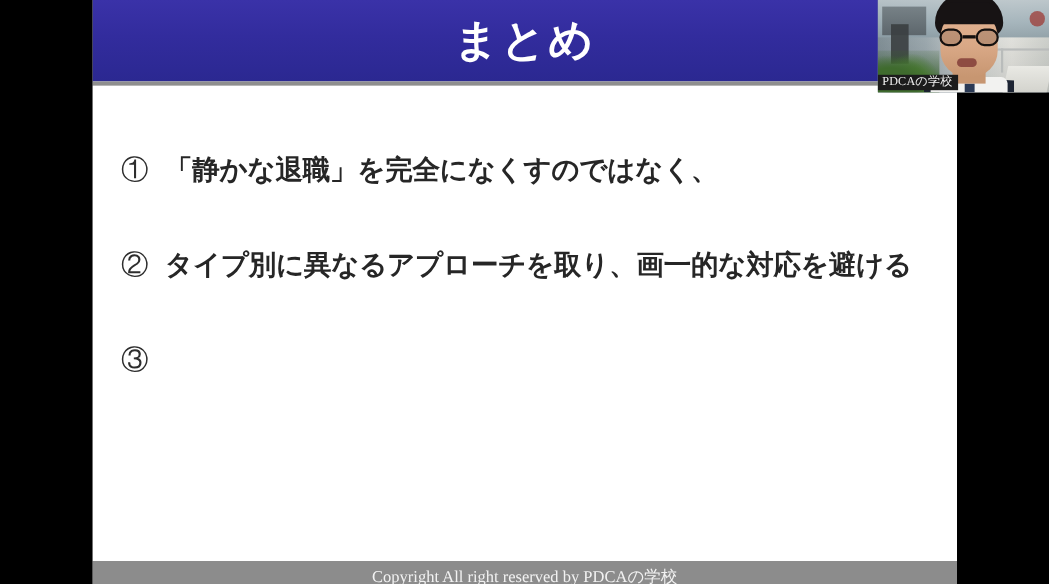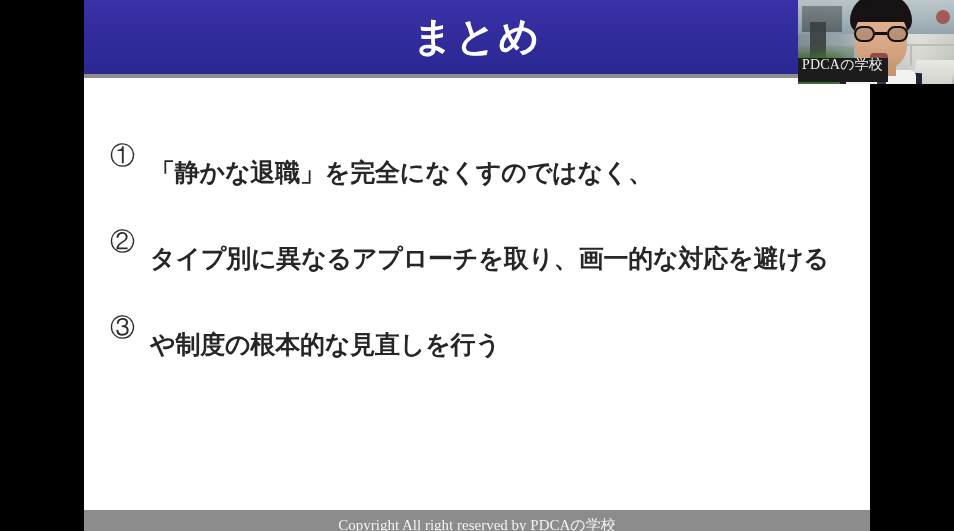--- a/index.html
+++ b/index.html
@@ -99,21 +99,20 @@
     font-size: 25px;
     line-height: 43px;
     font-weight: bold;
     color: #262626;
     letter-spacing: -0.2px;
   }
 
   .bullet-text .line {
     display: block;
     white-space: nowrap;
-    margin-top: 17px;
   }
 
   #bullet-1 { top: 56px; }
   #bullet-2 { top: 142px; }
   #bullet-3 { top: 228px; }
 
   
   #slide-footer {
     position: absolute;
     left: 0;
@@ -271,24 +270,24 @@
   .wc-tie {
     position: absolute;
     left: 37px; top: 76px; width: 9px; height: 8px;
     background: #2b3a55;
   }
 
   #webcam-label {
     position: absolute;
     left: 0px;
     bottom: 2px;
-    padding: 1px 5px 12px 4px;
+    padding: 1px 5px 2px 4px;
     background: #1c1c1c;
     color: #f0f0f0;
-    font-size: 14px;
+    font-size: 11px;
     line-height: 11px;
     white-space: nowrap;
     letter-spacing: 0.2px;
   }
 
   
   #bar-left {
     position: absolute;
     left: 0; top: 0; width: 84px; height: 531px;
     background: #000000;
@@ -323,21 +322,20 @@
       <div class="bullet-row" id="bullet-2">
         <span class="bullet-marker">②</span>
         <span class="bullet-text">
           <span class="line">タイプ別に異なるアプローチを取り、画一的な対応を避ける</span>
         </span>
       </div>
 
       <div class="bullet-row" id="bullet-3">
         <span class="bullet-marker">③</span>
         <span class="bullet-text">
-          <span class="line">や制度の根本的な見直しを行う</span>
         </span>
       </div>
 
     </div>
 
     <div id="slide-footer">
       <div id="footer-text">Copyright All right reserved by PDCAの学校</div>
     </div>
 
   </div>

